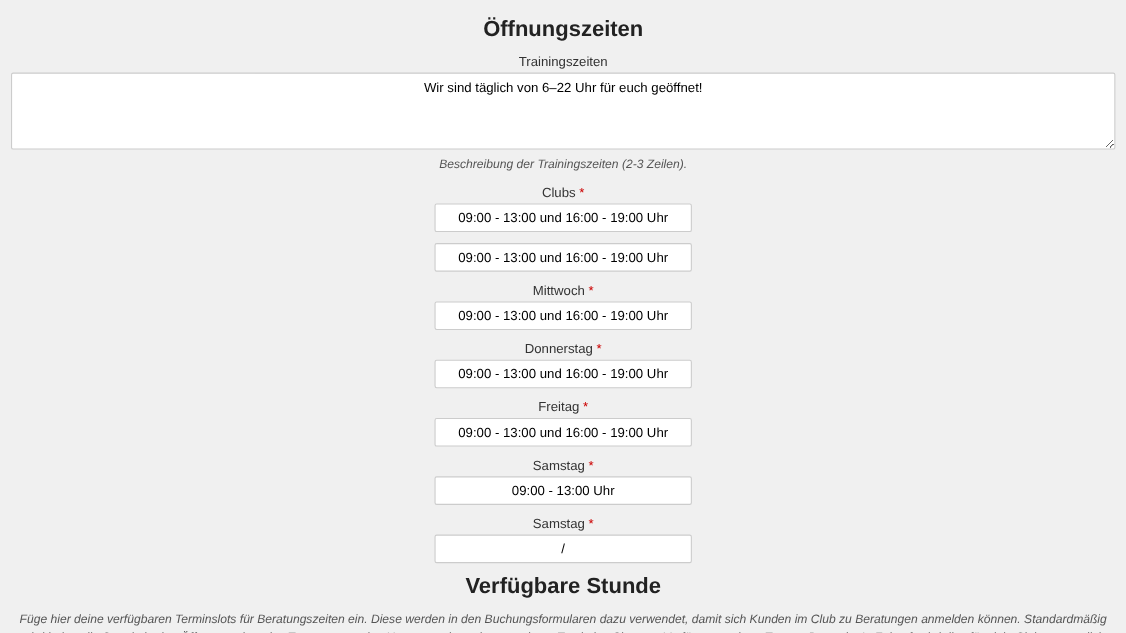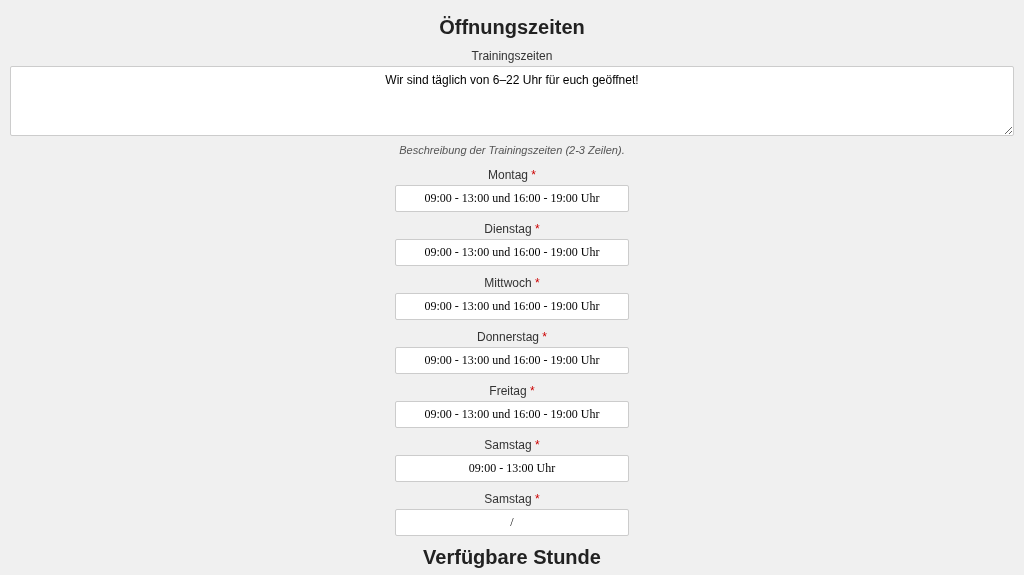--- a/index.html
+++ b/index.html
@@ -33,21 +33,21 @@
     font-family: inherit;
     font-size: 12px;
     resize: vertical;
     background: #fff;
   }
   input.day-input {
     width: 234px;
     border: 1px solid #ccc;
     border-radius: 2px;
     padding: 5px 8px;
-    font-family: Liberation Serif, serif;
+    font-family: Liberation Sans, sans-serif;
     font-size: 12px;
     background: #fff;
   }
   .hint {
     font-style: italic;
     font-size: 11px;
     color: #555;
     margin-top: 4px;
     line-height: 1.4;
   }
@@ -64,26 +64,25 @@
 
 <h2 class="section-title">Öffnungszeiten</h2>
 
 <div class="field-block">
   <label class="field-label">Trainingszeiten</label>
   <textarea class="training-times" style="">Wir sind täglich von 6–22 Uhr für euch geöffnet!</textarea>
   <div class="hint">Beschreibung der Trainingszeiten (2-3 Zeilen).</div>
 </div>
 
 <div class="field-block">
-  <label class="field-label"><span>Montag</span> <span class="req">*</span></label>
+  <label class="field-label"><span>Clubs</span> <span class="req">*</span></label>
   <input class="day-input" value="09:00 - 13:00 und 16:00 - 19:00 Uhr" style="">
 </div>
 
 <div class="field-block">
-  <label class="field-label"><span>Dienstag</span> <span class="req">*</span></label>
   <input class="day-input" value="09:00 - 13:00 und 16:00 - 19:00 Uhr" style="">
 </div>
 
 <div class="field-block">
   <label class="field-label"><span>Mittwoch</span> <span class="req">*</span></label>
   <input class="day-input" value="09:00 - 13:00 und 16:00 - 19:00 Uhr" style="">
 </div>
 
 <div class="field-block">
   <label class="field-label"><span>Donnerstag</span> <span class="req">*</span></label>

